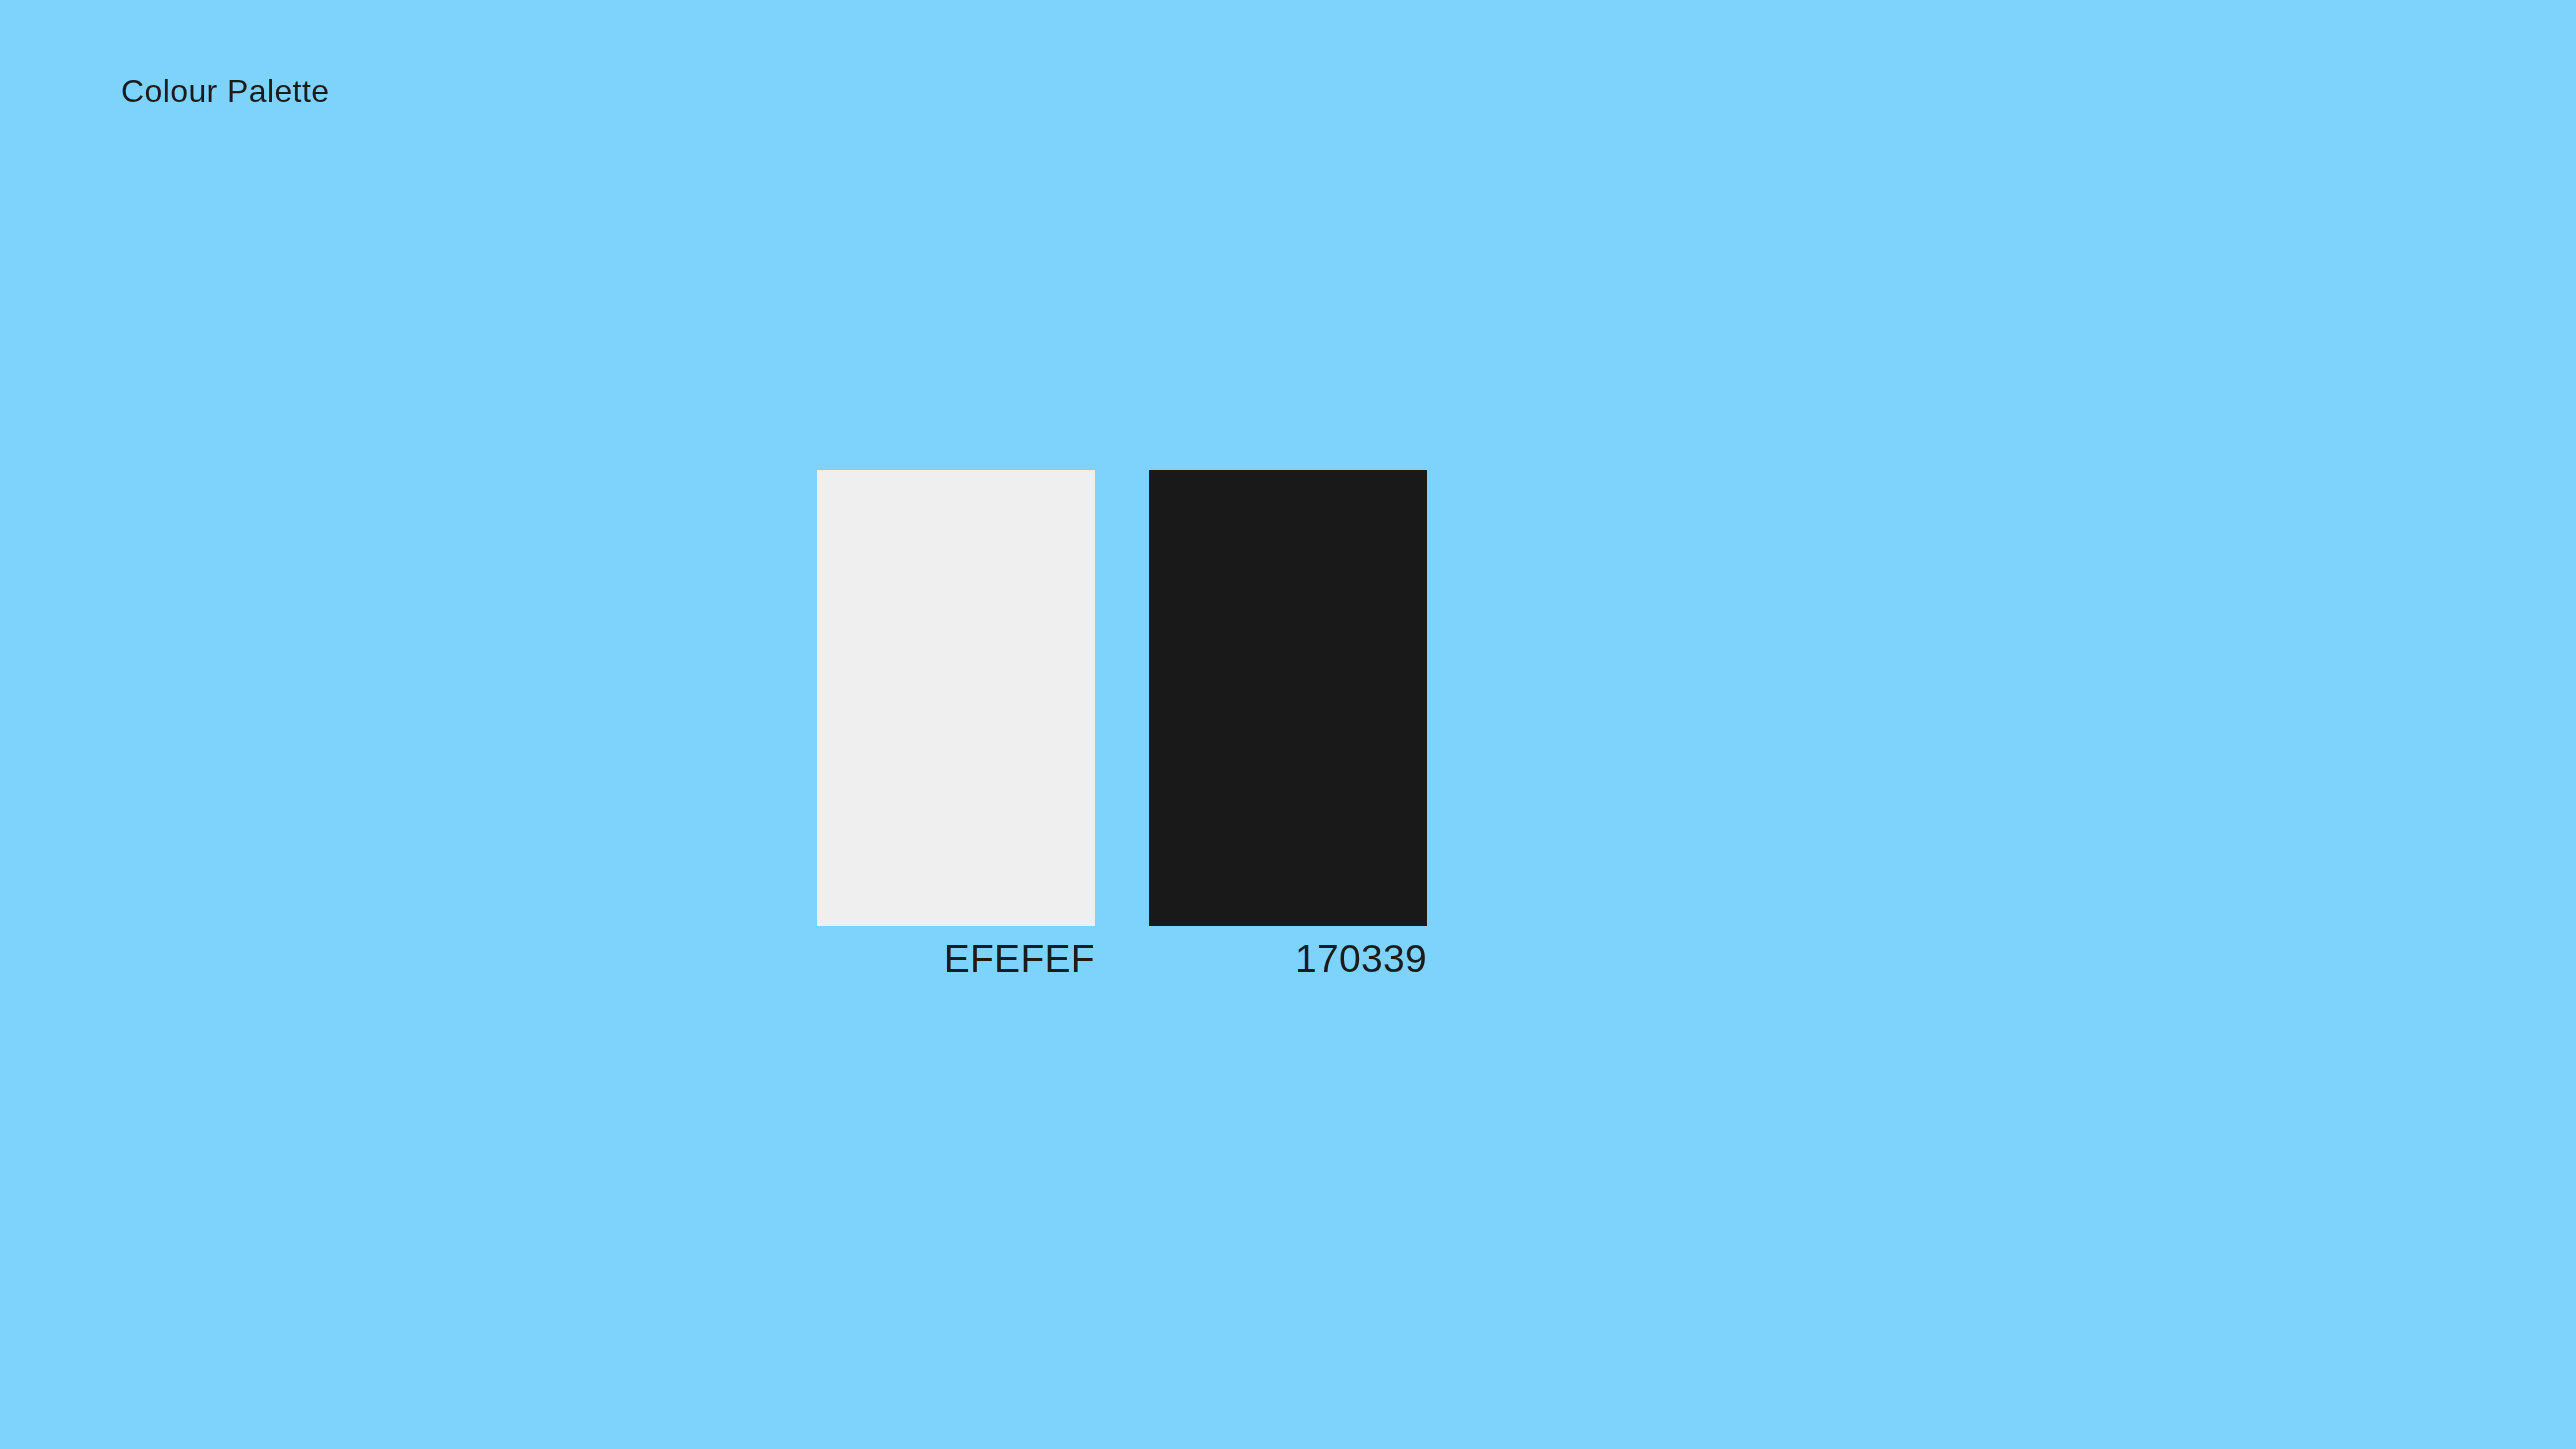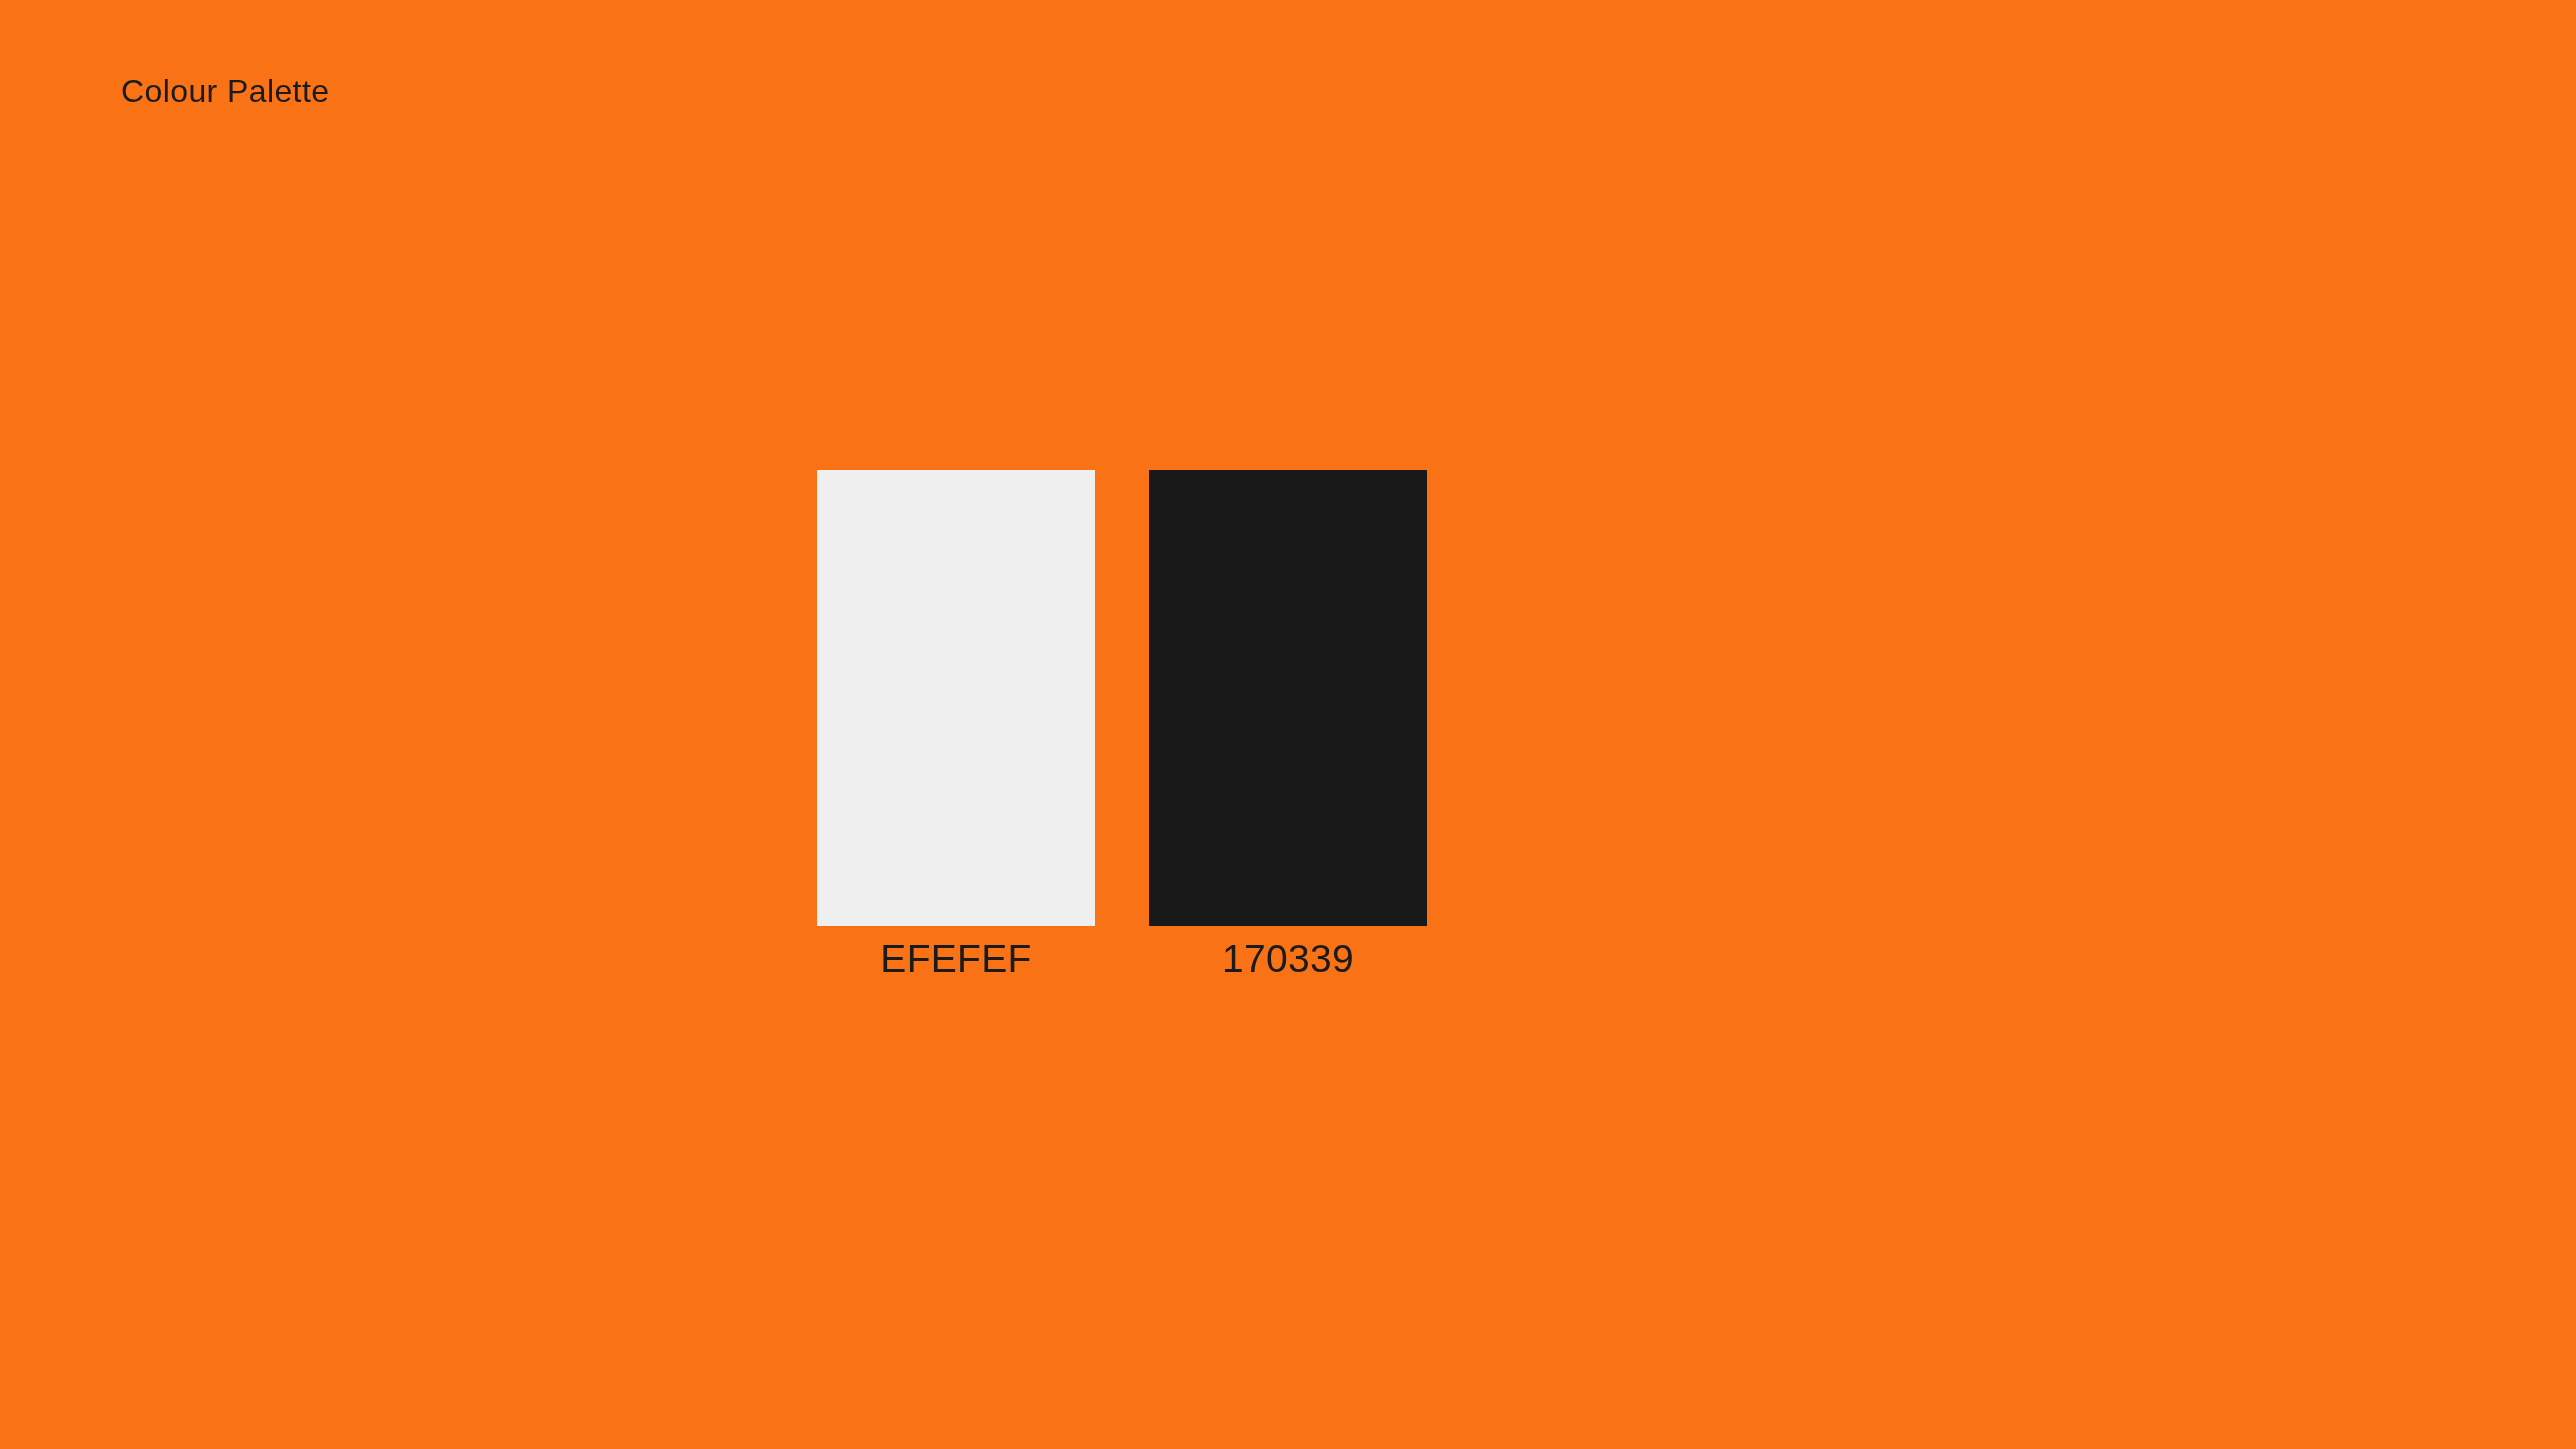--- a/index.html
+++ b/index.html
@@ -12,21 +12,21 @@
     height: 1449px;
     background: #ffffff;
     font-family: "Liberation Sans", sans-serif;
     overflow: hidden;
   }
 
   .canvas {
     position: relative;
     width: 2576px;
     height: 1449px;
-    background: #f97316;
+    background: #7dd3fc;
   }
 
   
   .page-title {
     position: absolute;
     left: 121px;
     top: 75px;
     font-family: "Liberation Sans", sans-serif;
     font-size: 32px;
     font-weight: 300;
@@ -44,21 +44,21 @@
     top: 470px;
     display: flex;
     flex-direction: row;
     align-items: flex-start;
     gap: 54px;
   }
 
   .swatch-group {
     display: flex;
     flex-direction: column;
-    align-items: center;
+    align-items: flex-end;
     width: 278px;
   }
 
   .swatch-chip {
     width: 278px;
     height: 456px;
     display: block;
   }
 
   .swatch-label {

